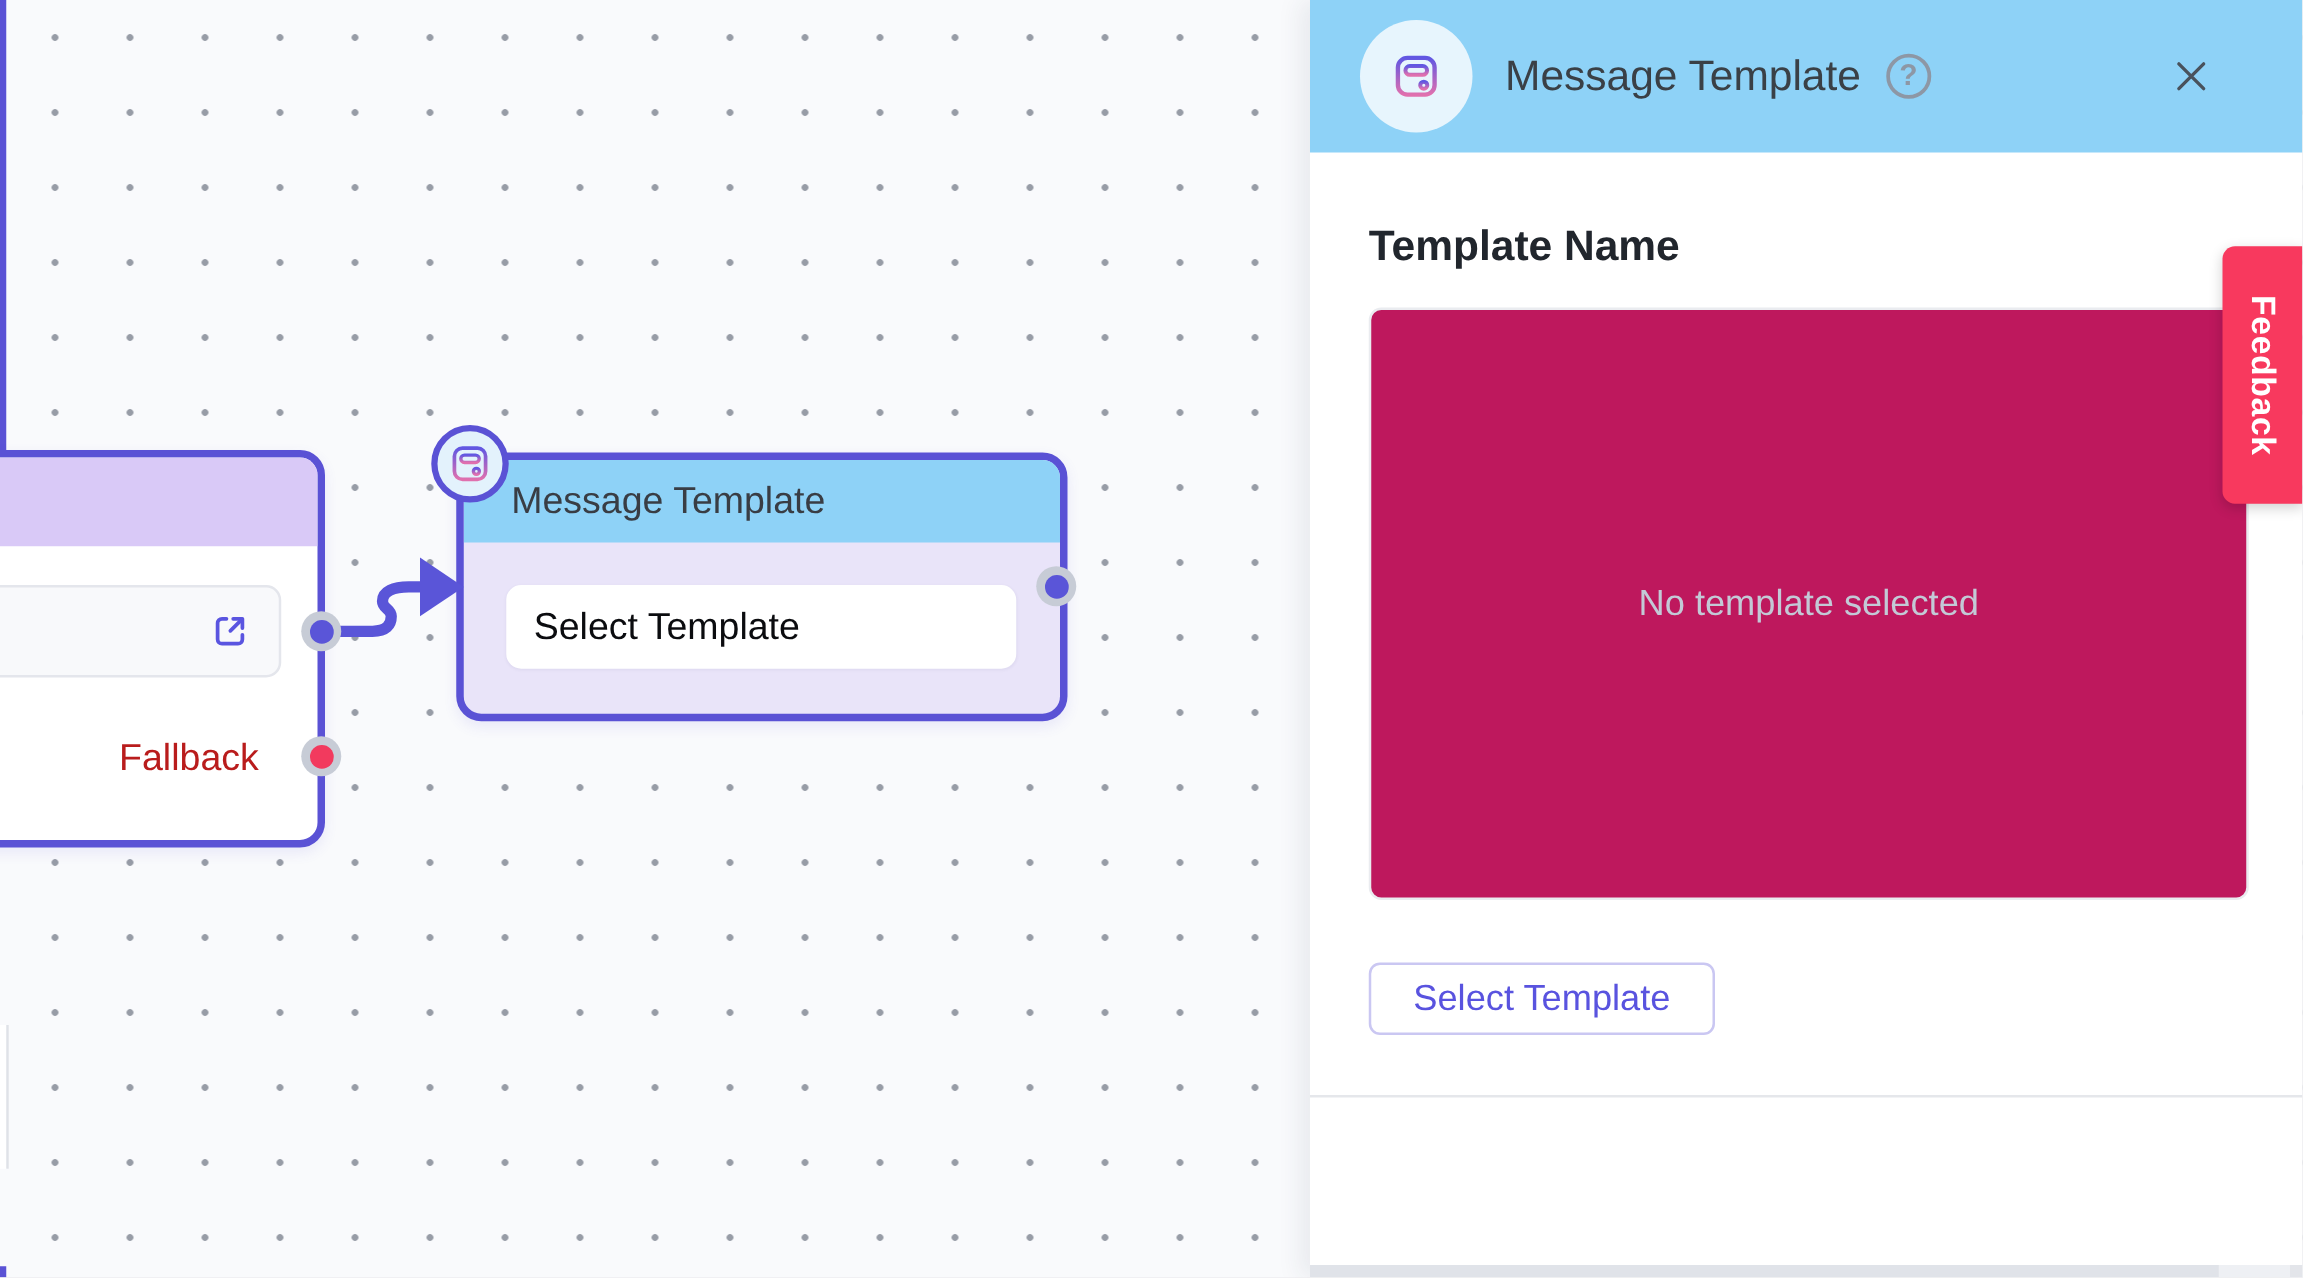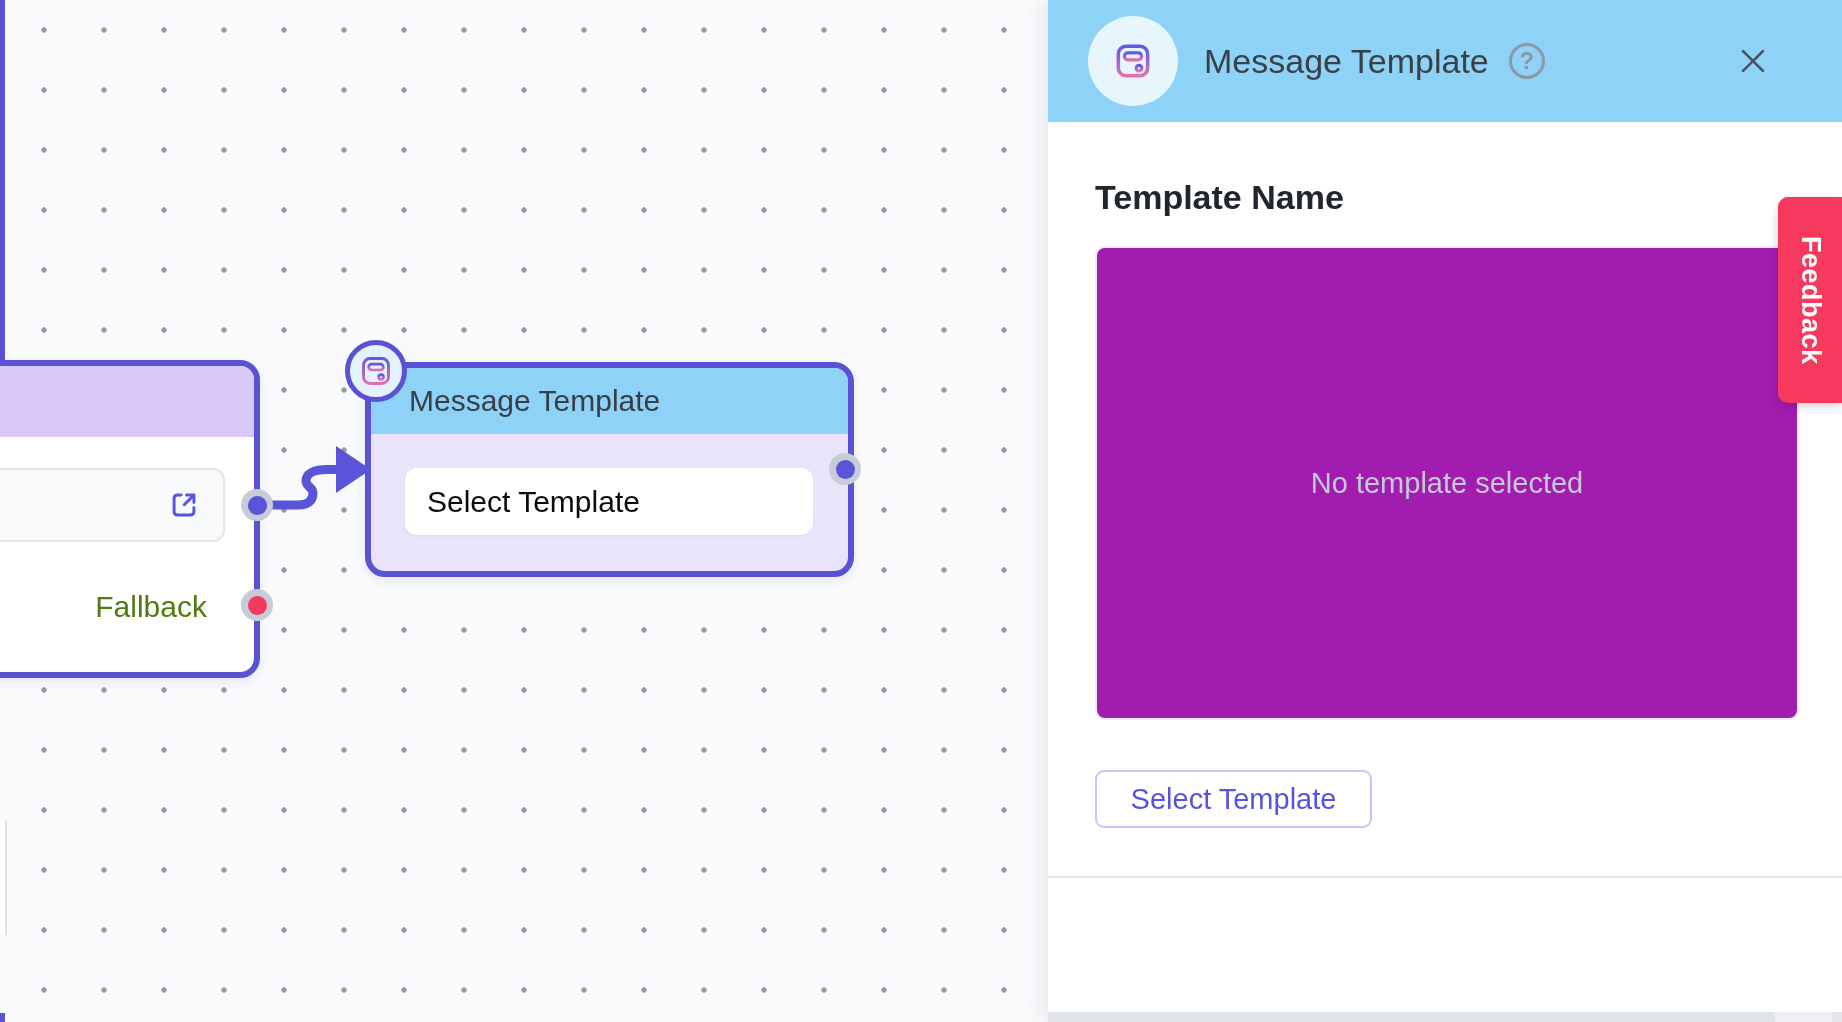--- a/index.html
+++ b/index.html
@@ -19,21 +19,21 @@
   .sliver-bottom{position:absolute;left:0;top:1013px;width:5px;height:9px;background:#5A52D5;z-index:1;}
 
   
   .node{position:absolute;border:6px solid #5A52D5;border-radius:20px;overflow:hidden;
         box-shadow:0 4px 10px rgba(90,82,213,.10);z-index:2;}
   .node-fallback{left:-160px;top:360px;width:420px;height:318px;background:#ffffff;}
   .node-fallback .hdr{height:71px;background:#D9C9F7;}
   .node-fallback .msgbox{position:absolute;left:28px;top:102px;width:351px;height:74px;
         background:#F8F9FB;border:2px solid #E4E6EC;border-radius:12px;}
   .openicon{position:absolute;right:22px;top:50%;transform:translateY(-50%);width:34px;height:34px;}
-  .fallback-row{position:absolute;top:224px;right:47px;font-size:30px;color:#4d7c0f;}
+  .fallback-row{position:absolute;top:224px;right:47px;font-size:30px;color:#b91c1c;}
 
   .node-template{left:365px;top:362px;width:489px;height:215px;background:#E9E4F9;}
   .node-template .hdr{height:66px;background:#8ED2F7;display:flex;align-items:center;padding-left:38px;
         font-size:30px;color:#393D44;font-weight:500;}
   .node-template .selbox{position:absolute;left:34px;top:100px;width:408px;height:67px;background:#fff;
         border-radius:12px;display:flex;align-items:center;padding-left:22px;font-size:30px;color:#0B0C0F;
         font-weight:500;box-shadow:0 1px 3px rgba(40,40,80,.06);}
 
   .badge{position:absolute;left:345px;top:340px;width:62px;height:62px;border-radius:50%;
         background:#E3F2FC;border:5px solid #5A52D5;z-index:4;display:flex;align-items:center;justify-content:center;}
@@ -55,21 +55,21 @@
   .panel-hdr{position:absolute;left:0;top:0;width:794px;height:122px;background:#8ED2F7;
         display:flex;align-items:center;padding-left:40px;}
   .panel-badge{width:90px;height:90px;border-radius:50%;background:#E7F5FD;display:flex;
         align-items:center;justify-content:center;flex:0 0 auto;}
   .panel-title{margin-left:26px;font-size:34px;font-weight:500;color:#3A4046;}
   .help{margin-left:20px;width:36px;height:36px;border-radius:50%;border:3px solid #8D97A5;
         color:#8D97A5;font-size:24px;font-weight:700;display:flex;align-items:center;justify-content:center;}
   .close{position:absolute;right:72px;top:44px;width:34px;height:34px;cursor:pointer;}
 
   .tpl-name{position:absolute;left:47px;top:178px;font-size:34px;font-weight:700;color:#21262D;}
-  .empty-box{position:absolute;left:47px;top:246px;width:704px;height:474px;background:#a21caf;
+  .empty-box{position:absolute;left:47px;top:246px;width:704px;height:474px;background:#be185d;
         border:2px solid #EAECF0;border-radius:10px;display:flex;align-items:center;justify-content:center;}
   .empty-text{font-size:29px;color:#C3C9D6;}
   .sel-btn{position:absolute;left:47px;top:770px;width:277px;height:58px;background:#fff;
         border:2px solid #CAC7F2;border-radius:9px;display:flex;align-items:center;justify-content:center;
         font-size:29px;color:#5953DF;cursor:pointer;}
   .divider{position:absolute;left:0;top:876px;width:794px;height:2px;background:#E5E7EB;}
 
   .scrollbar{position:absolute;left:0;top:1012px;width:794px;height:10px;background:#E0E3E9;}
   .scroll-gap{position:absolute;left:727px;top:0;width:57px;height:10px;background:#EEF0F4;}
   .scroll-corner{position:absolute;left:784px;top:0;width:10px;height:10px;background:#E3E5EA;}

